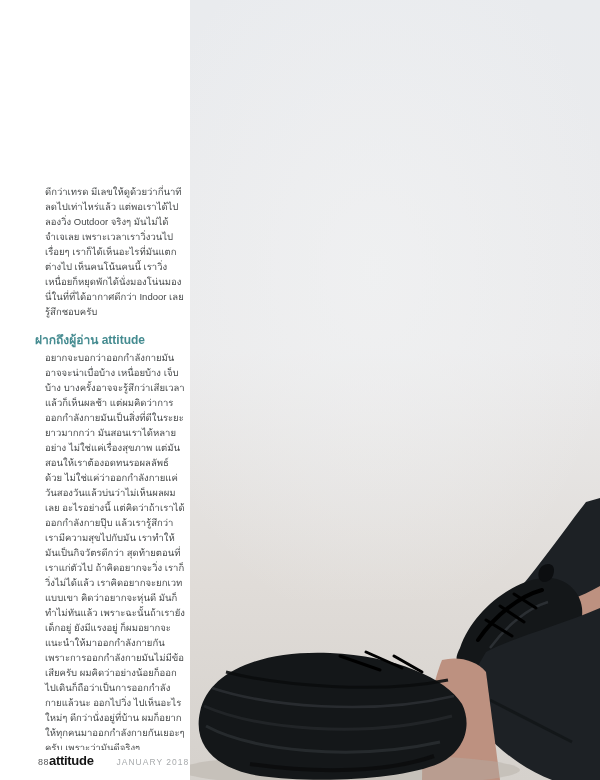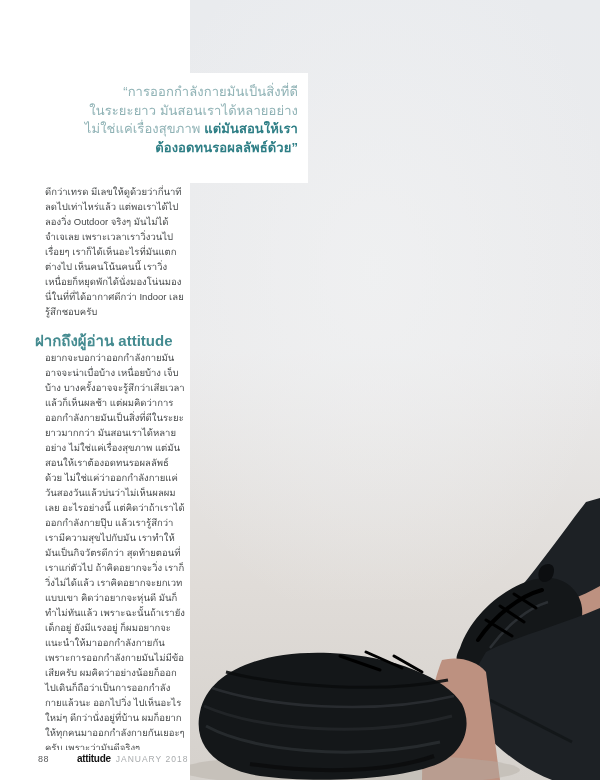--- a/index.html
+++ b/index.html
@@ -41,37 +41,36 @@
     overflow:hidden;
   }
   .article p{
     margin:0 0 14px 10px;
     font-size:9.5px;line-height:15px;
     color:#454849;
     text-align:left;
   }
   .article h3{
     margin:0 0 2px 0;
-    font-size:15px;line-height:15px;
+    font-size:12px;line-height:15px;
     font-weight:bold;color:#448b90;
   }
 
   
   .footer{
     position:absolute;left:38px;top:753px;
     display:flex;align-items:baseline;
     font-size:9px;color:#58595b;
   }
   .footer .page-num{letter-spacing:0.5px;}
   .footer .logo{
-    margin-left:28px;
-    font-weight:bold;font-size:10px;color:#141414;letter-spacing:-0.3px;
+    font-weight:bold;font-size:13px;color:#141414;letter-spacing:-0.3px;
   }
   .footer .issue{
-    margin-left:5px;
+    margin-left:23px;
     font-size:8.5px;letter-spacing:1px;color:#a8abad;
   }
 </style>
 </head>
 <body>
 
 <div class="page">
 
   <div class="photo">
     <svg viewBox="0 0 410 780" xmlns="http://www.w3.org/2000/svg">
@@ -115,26 +114,20 @@
         <path d="M16,726 C60,750 160,762 250,742" stroke="#2a2f32" stroke-width="3" fill="none" opacity="0.8"></path>
         <path d="M14,706 C64,728 170,740 262,716" stroke="#24282b" stroke-width="3" fill="none" opacity="0.8"></path>
         <path d="M22,688 C76,706 180,716 264,696" stroke="#303539" stroke-width="2.5" fill="none" opacity="0.7"></path>
         <path d="M36,672 C90,686 190,694 258,680" stroke="#0a0c0d" stroke-width="3" fill="none" opacity="0.9"></path>
         <path d="M150,656 l40,14 M176,652 l36,16 M204,656 l28,16" stroke="#000000" stroke-width="3" fill="none" stroke-linecap="round"></path>
         <path d="M60,764 C130,774 200,772 244,756" stroke="#0a0c0d" stroke-width="4" fill="none" opacity="0.85"></path>
       </g>
     </svg>
   </div>
 
-  <div class="quote-box">
-    <div class="quote-text"><span>“การออกกำลังกายมันเป็นสิ่งที่ดี
-ในระยะยาว มันสอนเราได้หลายอย่าง
-ไม่ใช่แค่เรื่องสุขภาพ </span><span class="q-bold">แต่มันสอนให้เรา
-ต้องอดทนรอผลลัพธ์ด้วย”</span></div>
-  </div>
 
   <div class="article">
     <p>ดีกว่าเทรด มีเลขให้ดูด้วยว่ากี่นาที ลดไปเท่าไหร่แล้ว แต่พอเราได้ไปลองวิ่ง Outdoor จริงๆ มันไม่ได้จำเจเลย เพราะเวลาเราวิ่งวนไปเรื่อยๆ เราก็ได้เห็นอะไรที่มันแตกต่างไป เห็นคนโน้นคนนี้ เราวิ่งเหนื่อยก็หยุดพักได้นั่งมองโน่นมองนี่ในที่ที่ได้อากาศดีกว่า Indoor เลยรู้สึกชอบครับ</p>
     <h3>ฝากถึงผู้อ่าน attitude</h3>
     <p>อยากจะบอกว่าออกกำลังกายมันอาจจะน่าเบื่อบ้าง เหนื่อยบ้าง เจ็บบ้าง บางครั้งอาจจะรู้สึกว่าเสียเวลา แล้วก็เห็นผลช้า แต่ผมคิดว่าการออกกำลังกายมันเป็นสิ่งที่ดีในระยะยาวมากกว่า มันสอนเราได้หลายอย่าง ไม่ใช่แค่เรื่องสุขภาพ แต่มันสอนให้เราต้องอดทนรอผลลัพธ์ด้วย ไม่ใช่แค่ว่าออกกำลังกายแค่วันสองวันแล้วบ่นว่าไม่เห็นผลผมเลย อะไรอย่างนี้ แต่คิดว่าถ้าเราได้ออกกำลังกายปุ๊บ แล้วเรารู้สึกว่าเรามีความสุขไปกับมัน เราทำให้มันเป็นกิจวัตรดีกว่า สุดท้ายตอนที่เราแก่ตัวไป ถ้าคิดอยากจะวิ่ง เราก็วิ่งไม่ได้แล้ว เราคิดอยากจะยกเวทแบบเขา คิดว่าอยากจะหุ่นดี มันก็ทำไม่ทันแล้ว เพราะฉะนั้นถ้าเรายังเด็กอยู่ ยังมีแรงอยู่ ก็ผมอยากจะแนะนำให้มาออกกำลังกายกัน เพราะการออกกำลังกายมันไม่มีข้อเสียครับ ผมคิดว่าอย่างน้อยก็ออกไปเดินก็ถือว่าเป็นการออกกำลังกายแล้วนะ ออกไปวิ่ง ไปเห็นอะไรใหม่ๆ ดีกว่านั่งอยู่ที่บ้าน ผมก็อยากให้ทุกคนมาออกกำลังกายกันเยอะๆ ครับ เพราะว่ามันดีจริงๆ</p>
     <h3>สุดท้ายฝากผลงาน</h3>
 
   </div>
 
   <div class="footer">

